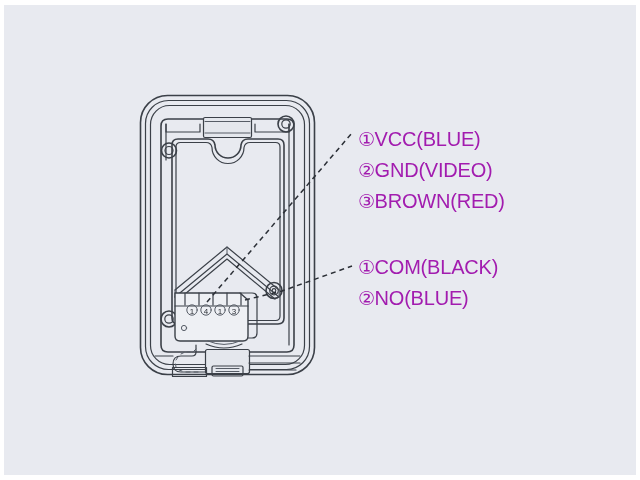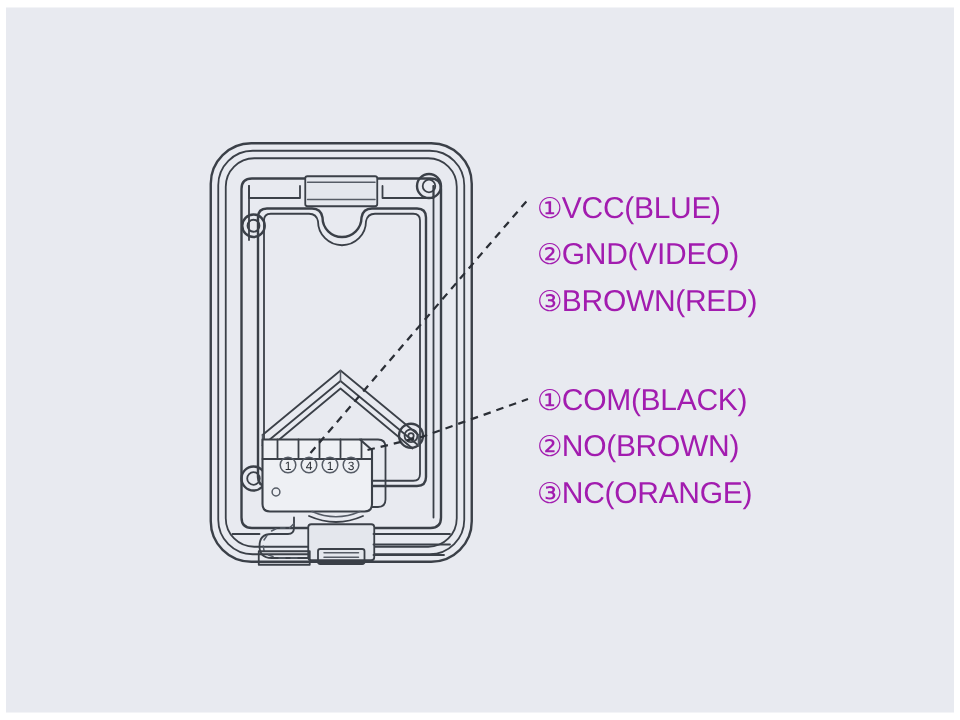--- a/index.html
+++ b/index.html
@@ -209,20 +209,17 @@
     <div class="label-line">
       <span class="cnum">③</span><span>BROWN(RED)</span>
     </div>
   </div>
 
   <div class="label-block" id="label-group-2">
     <div class="label-line">
       <span class="cnum">①</span><span>COM(BLACK)</span>
     </div>
     <div class="label-line">
-      <span class="cnum">②</span><span>NO(BROWN)</span>
-    </div>
-    <div class="label-line">
-      <span class="cnum">③</span><span>NC(ORANGE)</span>
+      <span class="cnum">②</span><span>NO(BLUE)</span>
     </div>
   </div>
 
 </div>
 
 </body></html>

